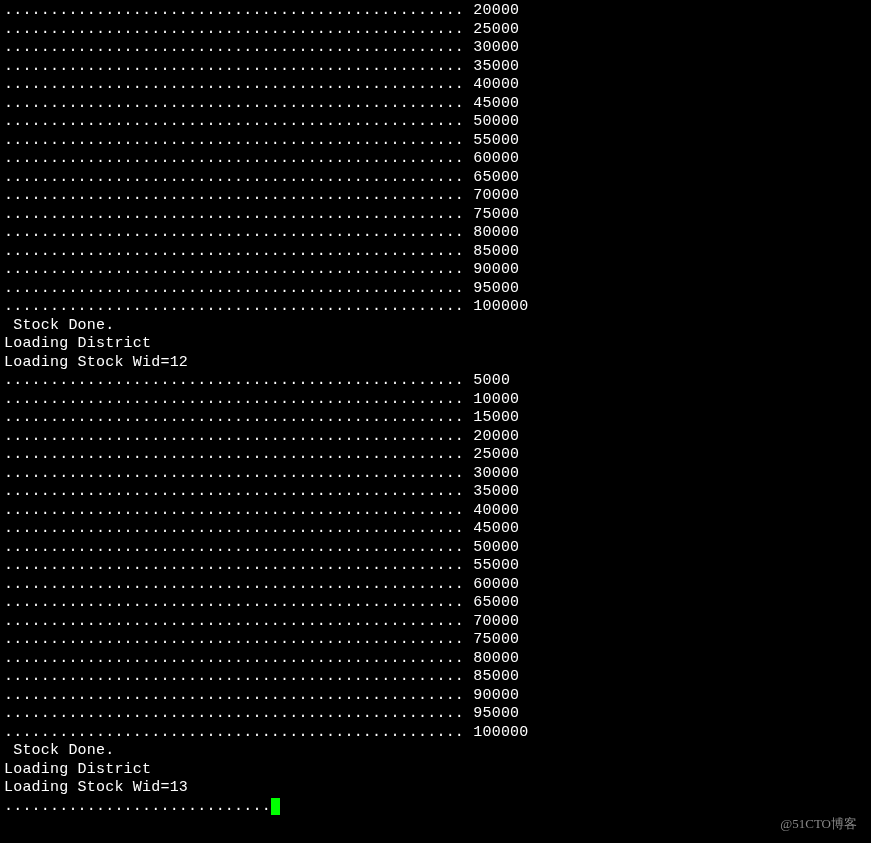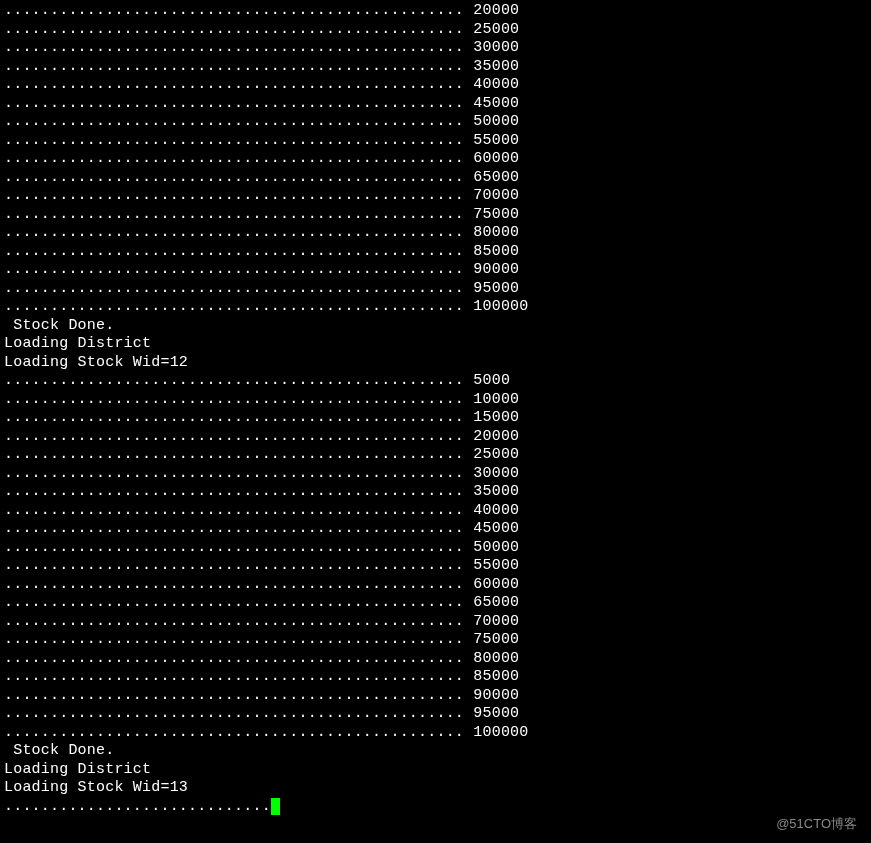--- a/index.html
+++ b/index.html
@@ -27,21 +27,21 @@
     background: #00ff00;
     vertical-align: text-bottom;
     margin-left: 0;
   }
   .watermark {
     position: absolute;
     bottom: 10px;
     right: 14px;
     color: #888;
     font-size: 13px;
-    font-family: Liberation Sans, sans-serif;
+    font-family: Liberation Serif, serif;
     letter-spacing: 0;
   }
 </style>
 </head>
 <body>
 
 <div id="terminal"><span class="line">.................................................. 20000</span><span class="line">.................................................. 25000</span><span class="line">.................................................. 30000</span><span class="line">.................................................. 35000</span><span class="line">.................................................. 40000</span><span class="line">.................................................. 45000</span><span class="line">.................................................. 50000</span><span class="line">.................................................. 55000</span><span class="line">.................................................. 60000</span><span class="line">.................................................. 65000</span><span class="line">.................................................. 70000</span><span class="line">.................................................. 75000</span><span class="line">.................................................. 80000</span><span class="line">.................................................. 85000</span><span class="line">.................................................. 90000</span><span class="line">.................................................. 95000</span><span class="line">.................................................. 100000</span><span class="line"> Stock Done.</span><span class="line">Loading District</span><span class="line">Loading Stock Wid=12</span><span class="line">.................................................. 5000</span><span class="line">.................................................. 10000</span><span class="line">.................................................. 15000</span><span class="line">.................................................. 20000</span><span class="line">.................................................. 25000</span><span class="line">.................................................. 30000</span><span class="line">.................................................. 35000</span><span class="line">.................................................. 40000</span><span class="line">.................................................. 45000</span><span class="line">.................................................. 50000</span><span class="line">.................................................. 55000</span><span class="line">.................................................. 60000</span><span class="line">.................................................. 65000</span><span class="line">.................................................. 70000</span><span class="line">.................................................. 75000</span><span class="line">.................................................. 80000</span><span class="line">.................................................. 85000</span><span class="line">.................................................. 90000</span><span class="line">.................................................. 95000</span><span class="line">.................................................. 100000</span><span class="line"> Stock Done.</span><span class="line">Loading District</span><span class="line">Loading Stock Wid=13</span><span class="line">.............................<span class="cursor"></span></span></div>
 
 <div class="watermark">@51CTO博客</div>
 

